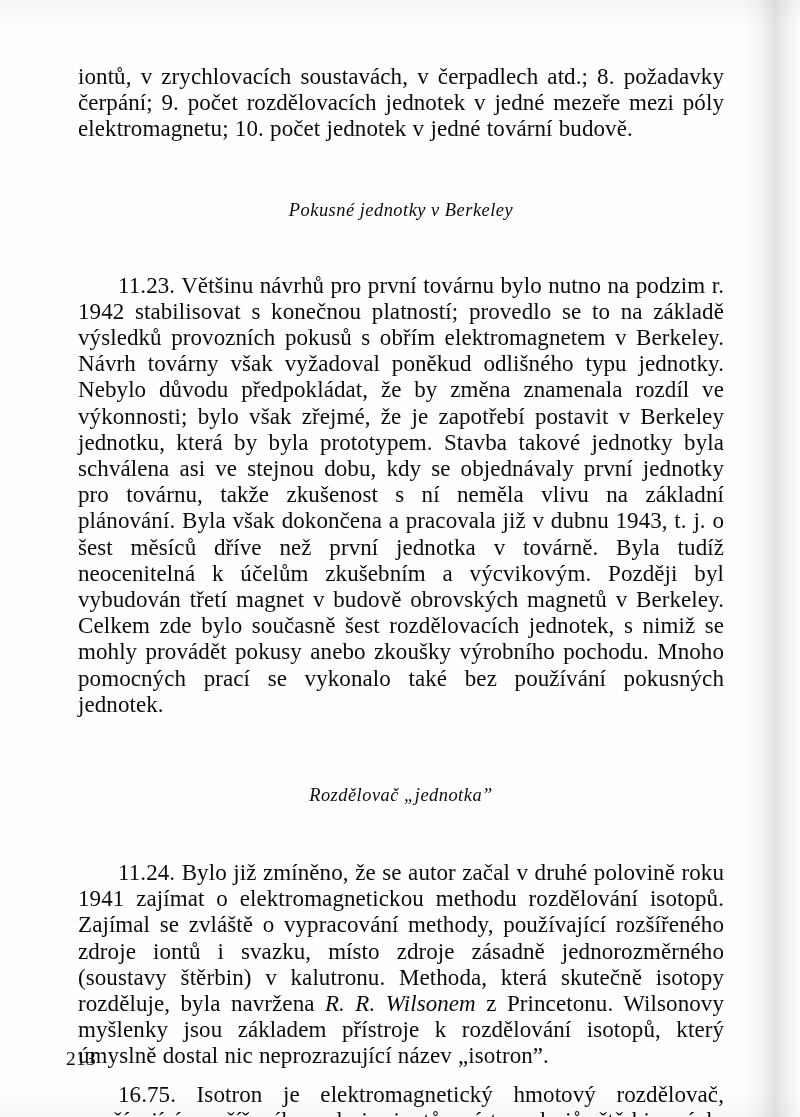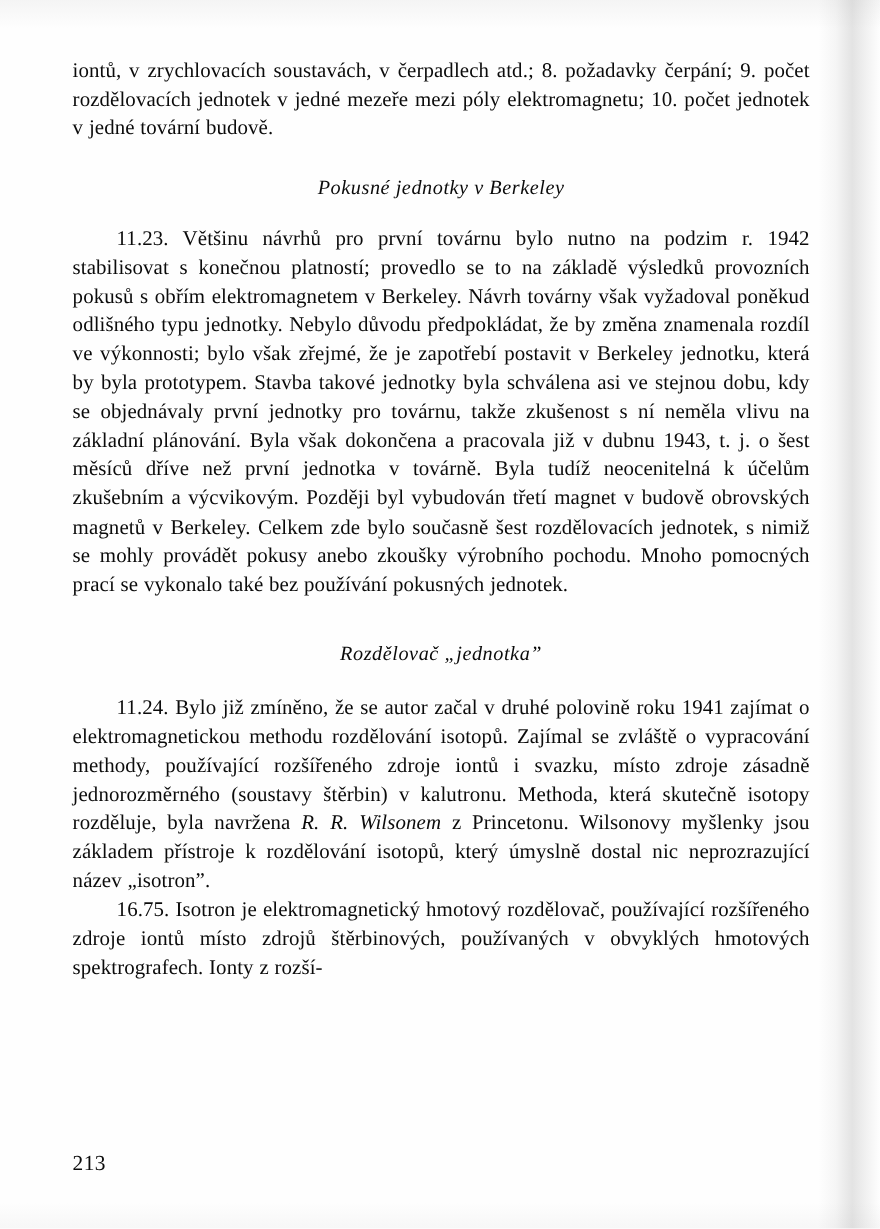--- a/index.html
+++ b/index.html
@@ -53,36 +53,36 @@
   }
 
   .text-column {
     position: absolute;
     left: 66px;
     top: 52px;
     width: 670px;
   }
 
   .para {
-    margin: 0;
-    font-size: 19px;
+    margin: 12px;
+    font-size: 23px;
     line-height: 26.2px;
     text-align: justify;
     text-justify: inter-word;
     letter-spacing: 0.08px;
     word-spacing: 0.4px;
     hyphens: manual;
   }
 
   .para.indent {
     text-indent: 40px;
   }
 
   .section-heading {
-    margin: 0;
+    margin: 16px;
     font-size: 18.4px;
     line-height: 26px;
     font-style: italic;
     font-weight: normal;
     text-align: center;
     letter-spacing: 0.5px;
   }
 
   .gap-before-heading { height: 26px; }
   .gap-after-heading  { height: 22px; }

